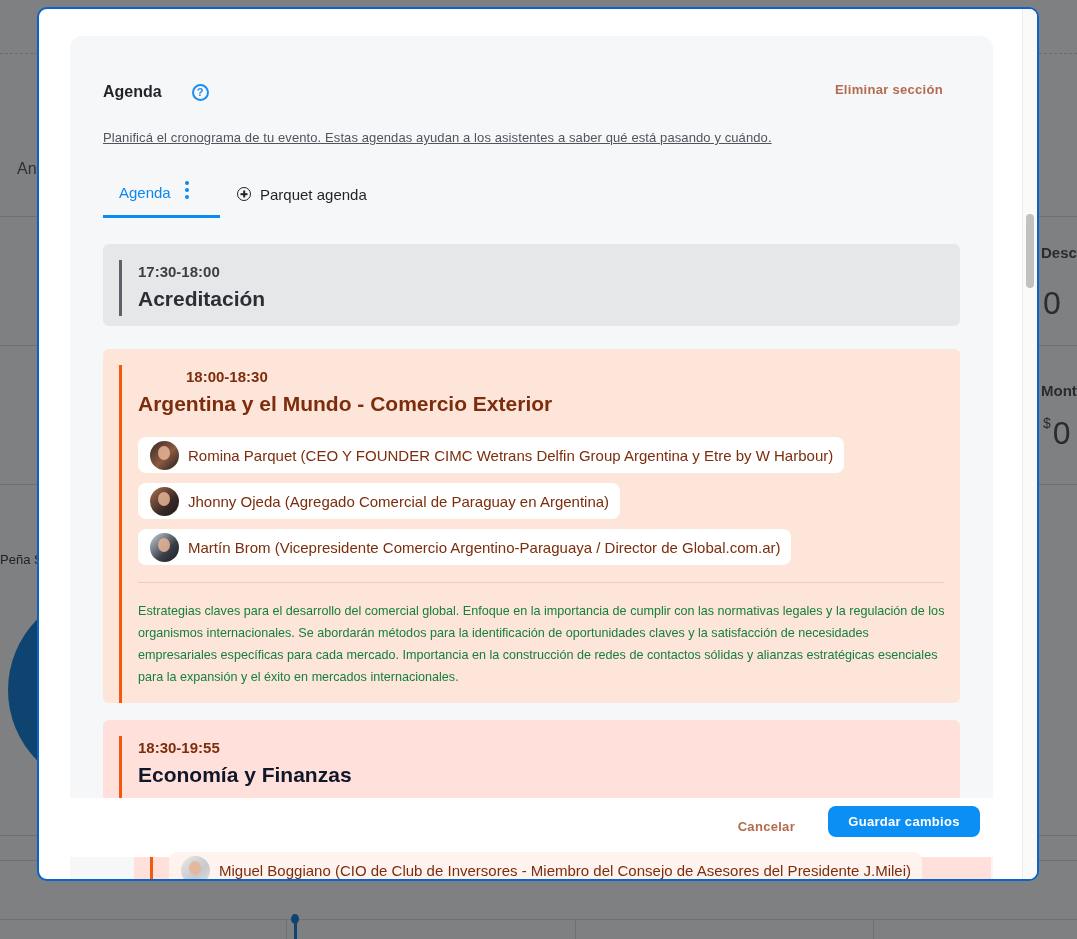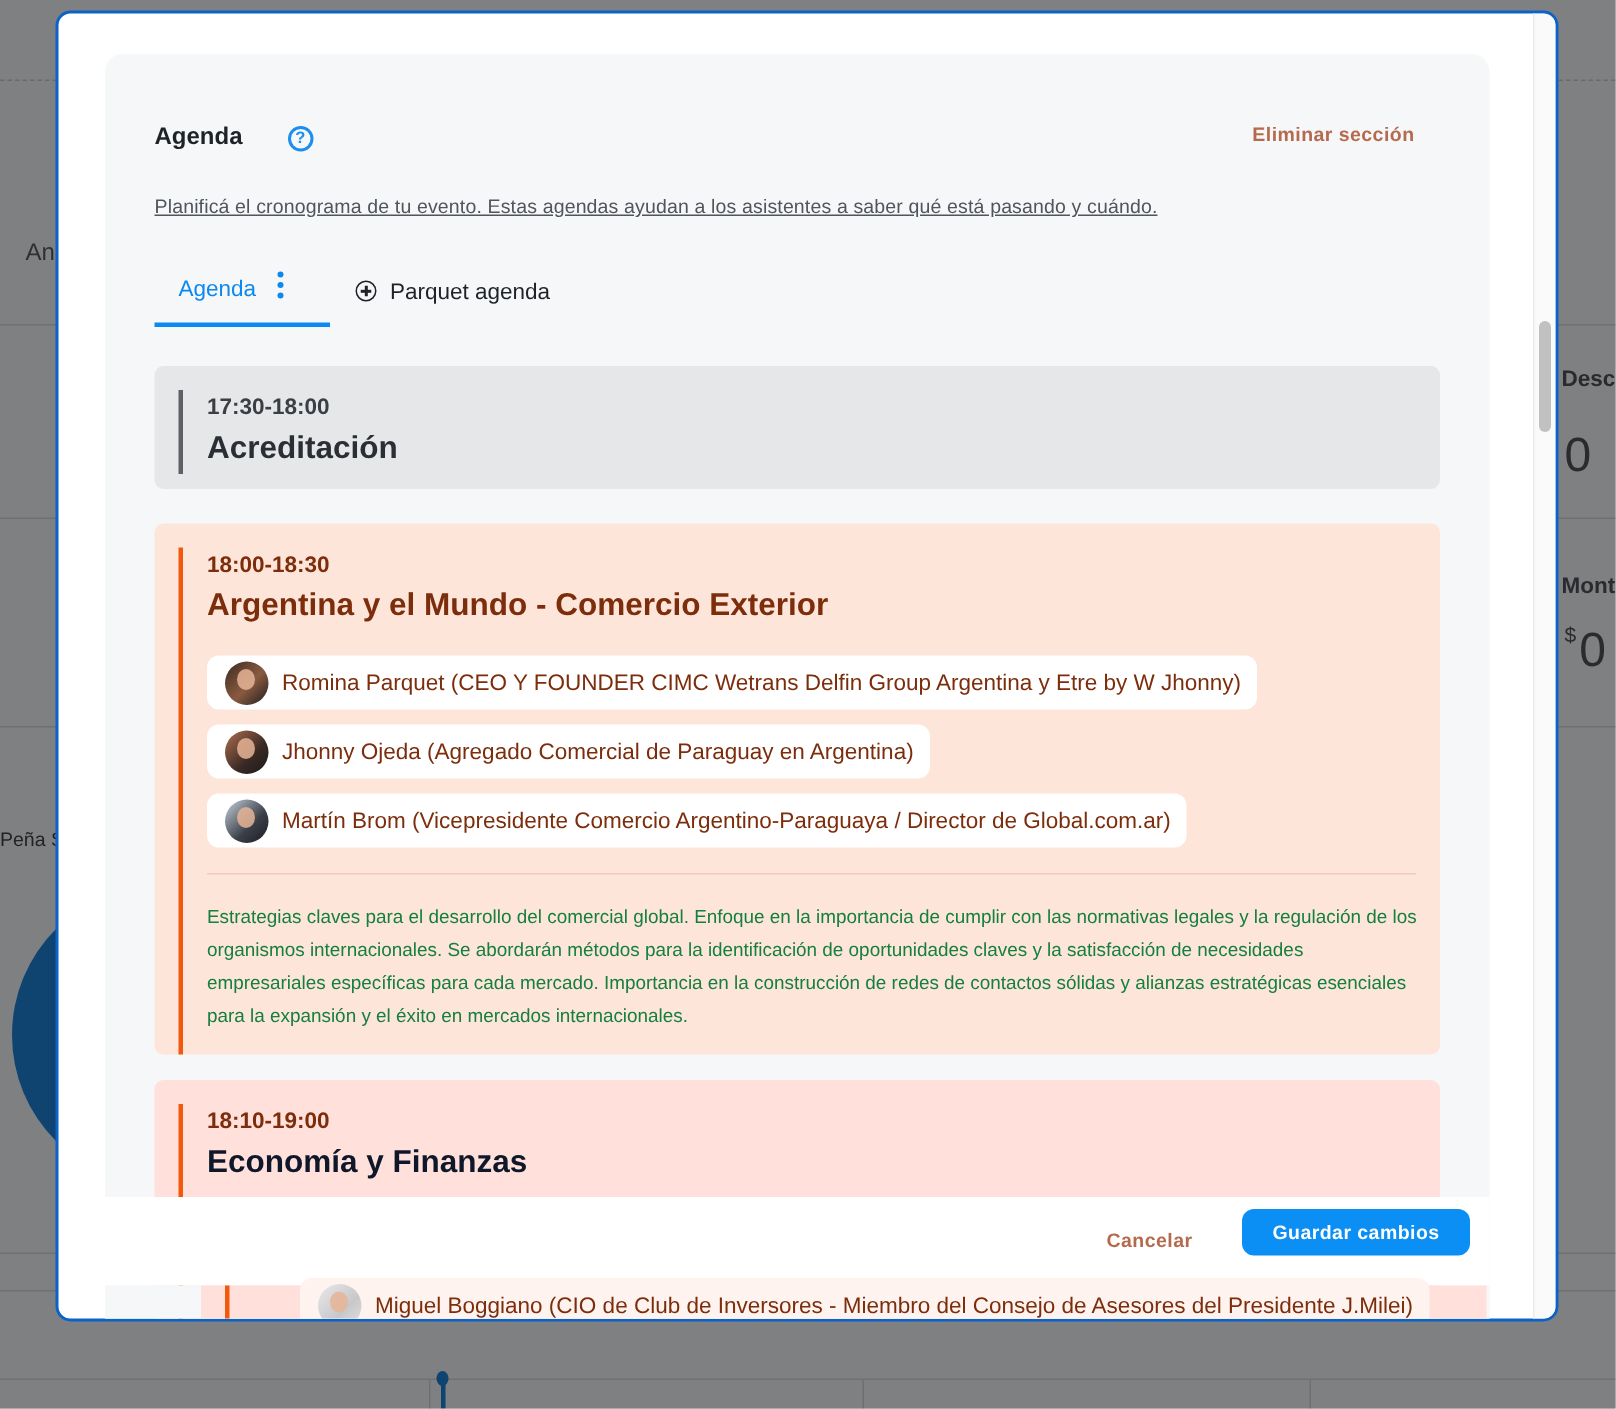--- a/index.html
+++ b/index.html
@@ -50,21 +50,21 @@
   .item .bar { position: absolute; left: 16px; top: 16px; width: 3px; }
   .item .time { position: absolute; left: 35px; font-size: 15px; font-weight: bold; }
   .item .title { position: absolute; left: 35px; font-size: 21px; font-weight: bold; }
   .item-grey { top: 235px; height: 82px; background: #e6e7e9; padding-left: 16px; }
   .item-grey .bar { height: 56px; background: #5d6167; }
   .item-grey .time { top: 19px; color: #3b3f45; }
   .item-grey .title { top: 43px; color: #2b2f35; }
 
   .item-orange { top: 340px; height: 354px; background: #fee5da; }
   .item-orange .bar { height: 338px; background: #f2590f; }
-  .item-orange .time { top: 19px; color: #7c2d0c; }
+  .item-orange .time { top: 19px; color: #7c2d0c; margin-left: 48px; }
   .item-orange .title { top: 43px; color: #7c2d0c; }
 
   .item-pink { top: 711px; height: 200px; background: #ffe0da; }
   .item-pink .bar { height: 200px; background: #f2590f; }
   .item-pink .time { top: 19px; color: #7c2d0c; }
   .item-pink .title { top: 43px; color: #0f172a; }
 
   .speaker { position: absolute; left: 35px; height: 36px; background: #ffffff; border-radius: 8px; display: flex; align-items: center; padding: 0 11px 0 12px; }
   .avatar { width: 29px; height: 29px; border-radius: 50%; margin-right: 9px; flex-shrink: 0; position: relative; overflow: hidden; }
   .avatar::after { content: ""; position: absolute; left: 8px; top: 5px; width: 12px; height: 14px; border-radius: 50%; background: rgba(230,180,150,0.85); }
@@ -78,21 +78,21 @@
   .desc { position: absolute; left: 35px; right: 14px; top: 251px; font-size: 12.6px; line-height: 22px; color: #15803d; }
 
   
   .footer { position: absolute; left: 31px; top: 789px; width: 923px; height: 59px; background: #ffffff; }
   .cancel-btn { position: absolute; right: 198px; top: 21px; font-size: 13px; font-weight: bold; color: #b56a4e; background: none; border: none; letter-spacing: 0.3px; cursor: pointer; font-family: "Liberation Sans", sans-serif; }
   .save-btn { position: absolute; right: 13px; top: 8px; width: 152px; height: 31px; background: #0b8ff5; color: #ffffff; border: none; border-radius: 8px; font-size: 13px; font-weight: bold; letter-spacing: 0.3px; cursor: pointer; font-family: "Liberation Sans", sans-serif; }
 
   .peek { position: absolute; left: 31px; top: 848px; width: 923px; height: 30px; background: #f6f7f9; }
   .peek-inner { position: absolute; left: 64px; top: 0; width: 857px; height: 30px; background: #ffe0da; }
   .peek-bar { position: absolute; left: 16px; top: 0; width: 3px; height: 30px; background: #f2590f; }
-  .peek-speaker { position: absolute; left: 35px; top: -5px; height: 36px; background: #fff3ef; border-radius: 8px; display: flex; align-items: center; padding: 0 11px 0 12px; margin-left: 31px; }
+  .peek-speaker { position: absolute; left: 35px; top: -5px; height: 36px; background: #fff3ef; border-radius: 8px; display: flex; align-items: center; padding: 0 11px 0 12px; }
 </style>
 </head>
 <body>
 
 <div class="bg">
   <div class="bg-dash" style="top:53px"></div>
   <div class="bg-text" style="left:17px; top:160px;">An</div>
   <div class="bg-line" style="top:216px"></div>
   <div class="bg-line" style="top:345px"></div>
   <div class="bg-line" style="top:484px"></div>
@@ -144,38 +144,38 @@
       <div class="title">Acreditación</div>
     </div>
 
     <div class="item item-orange">
       <div class="bar"></div>
       <div class="time">18:00-18:30</div>
       <div class="title">Argentina y el Mundo - Comercio Exterior</div>
 
       <div class="speaker" style="top:88px;">
         <span class="avatar av1"></span>
-        <span class="name">Romina Parquet (CEO Y FOUNDER CIMC Wetrans Delfin Group Argentina y Etre by W Jhonny)</span>
+        <span class="name">Romina Parquet (CEO Y FOUNDER CIMC Wetrans Delfin Group Argentina y Etre by W Harbour)</span>
       </div>
       <div class="speaker" style="top:134px;">
         <span class="avatar av2"></span>
         <span class="name">Jhonny Ojeda (Agregado Comercial de Paraguay en Argentina)</span>
       </div>
       <div class="speaker" style="top:180px;">
         <span class="avatar av3"></span>
         <span class="name">Martín Brom (Vicepresidente Comercio Argentino-Paraguaya / Director de Global.com.ar)</span>
       </div>
 
       <div class="divider"></div>
       <div class="desc">Estrategias claves para el desarrollo del comercial global. Enfoque en la importancia de cumplir con las normativas legales y la regulación de los organismos internacionales. Se abordarán métodos para la identificación de oportunidades claves y la satisfacción de necesidades empresariales específicas para cada mercado. Importancia en la construcción de redes de contactos sólidas y alianzas estratégicas esenciales para la expansión y el éxito en mercados internacionales.</div>
     </div>
 
     <div class="item item-pink">
       <div class="bar"></div>
-      <div class="time">18:10-19:00</div>
+      <div class="time">18:30-19:55</div>
       <div class="title">Economía y Finanzas</div>
     </div>
 
     <div class="footer">
       <button class="cancel-btn">Cancelar</button>
       <button class="save-btn">Guardar cambios</button>
     </div>
 
     <div class="peek">
       <div class="peek-inner">

